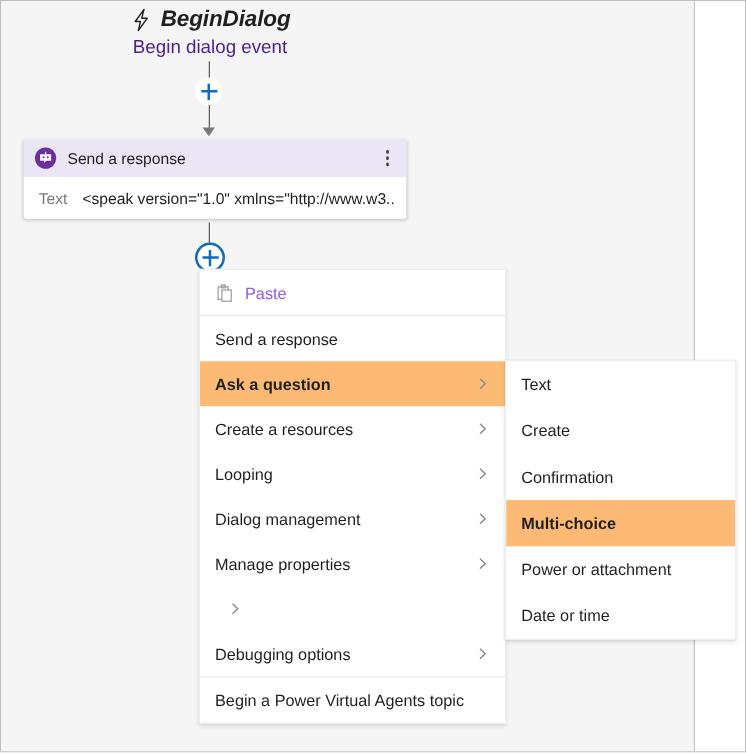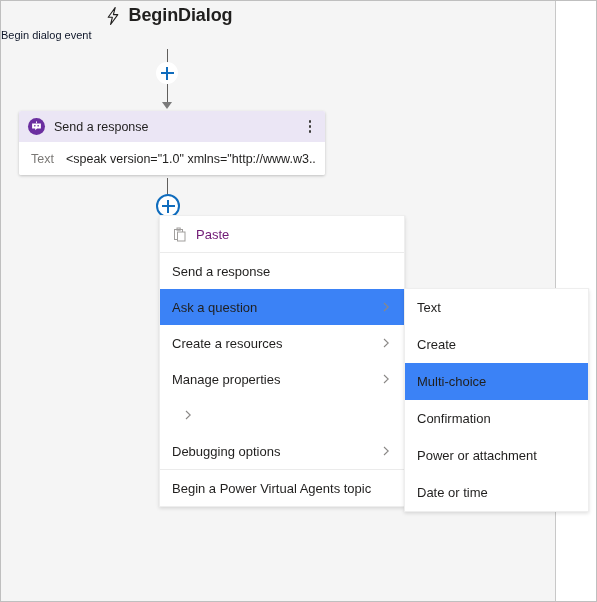--- a/index.html
+++ b/index.html
@@ -52,40 +52,42 @@
   .trigger-title {
     position: absolute;
     left: 0;
     top: 4px;
     width: 334px;
     text-align: right;
     display: flex;
     align-items: center;
     justify-content: center;
     gap: 7px;
+    font-style: italic;
   }
   .bolt-icon {
     display: inline-block;
     width: 18px;
     height: 20px;
     line-height: 20px;
   }
   .trigger-title-text {
     font-size: 18px;
     font-weight: bold;
     color: #201f1e;
     letter-spacing: -0.1px;
   }
   .trigger-sub {
     position: absolute;
     left: 0;
     top: 28px;
     width: 334px;
-    font-size: 11px;
-    color: #0f172a;
+    text-align: center;
+    font-size: 15px;
+    color: #4c1d95;
   }
 
   
   .conn-line {
     position: absolute;
     width: 1px;
     background: #605e5c;
   }
   .arrow-head {
     position: absolute;
@@ -236,24 +238,25 @@
     font-size: 13px;
     color: #201f1e;
     cursor: pointer;
     box-sizing: border-box;
     position: relative;
   }
   .menu-item.tall {
     height: 37px;
   }
   .menu-item.highlight {
-    background: #3b82f6;
+    background: #fdba74;
+    font-weight: bold;
   }
   .menu-item.disabled {
-    color: #701a75;
+    color: #8b5cf6;
     cursor: default;
   }
   .menu-item .label {
     flex: 1 1 auto;
     white-space: nowrap;
   }
   .menu-item .chevron {
     flex: 0 0 auto;
     width: 12px;
     height: 12px;
@@ -349,20 +352,32 @@
               <path d="M4 2 L8.2 6 L4 10" fill="none" stroke="#8a8886" stroke-width="1.1"></path>
             </svg></span>
         </div>
         <div class="menu-item">
           <span class="label">Create a resources</span>
           <span class="chevron"><svg width="12" height="12" viewBox="0 0 12 12">
               <path d="M4 2 L8.2 6 L4 10" fill="none" stroke="#8a8886" stroke-width="1.1"></path>
             </svg></span>
         </div>
         <div class="menu-item">
+          <span class="label">Looping</span>
+          <span class="chevron"><svg width="12" height="12" viewBox="0 0 12 12">
+              <path d="M4 2 L8.2 6 L4 10" fill="none" stroke="#8a8886" stroke-width="1.1"></path>
+            </svg></span>
+        </div>
+        <div class="menu-item">
+          <span class="label">Dialog management</span>
+          <span class="chevron"><svg width="12" height="12" viewBox="0 0 12 12">
+              <path d="M4 2 L8.2 6 L4 10" fill="none" stroke="#8a8886" stroke-width="1.1"></path>
+            </svg></span>
+        </div>
+        <div class="menu-item">
           <span class="label">Manage properties</span>
           <span class="chevron"><svg width="12" height="12" viewBox="0 0 12 12">
               <path d="M4 2 L8.2 6 L4 10" fill="none" stroke="#8a8886" stroke-width="1.1"></path>
             </svg></span>
         </div>
         <div class="menu-item">
           <span class="chevron"><svg width="12" height="12" viewBox="0 0 12 12">
               <path d="M4 2 L8.2 6 L4 10" fill="none" stroke="#8a8886" stroke-width="1.1"></path>
             </svg></span>
         </div>
@@ -380,27 +395,27 @@
   </div>
 
   <div class="menu menu-sub">
     <div id="menu-sub-items">
         <div class="menu-item tall">
           <span class="label">Text</span>
         </div>
         <div class="menu-item tall">
           <span class="label">Create</span>
         </div>
+        <div class="menu-item tall">
+          <span class="label">Confirmation</span>
+        </div>
         <div class="menu-item tall highlight">
           <span class="label">Multi-choice</span>
         </div>
         <div class="menu-item tall">
-          <span class="label">Confirmation</span>
-        </div>
-        <div class="menu-item tall">
           <span class="label">Power or attachment</span>
         </div>
         <div class="menu-item tall">
           <span class="label">Date or time</span>
         </div>
       </div>
   </div>
 
 </div>
 

